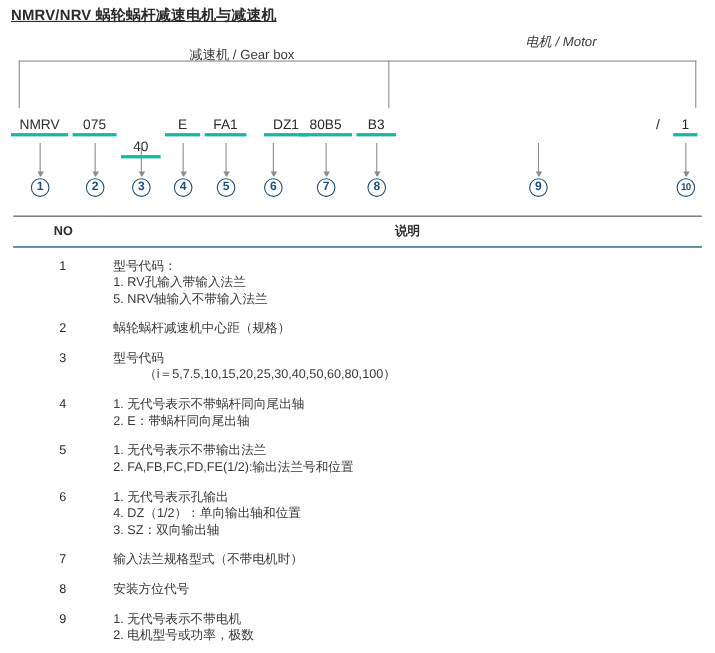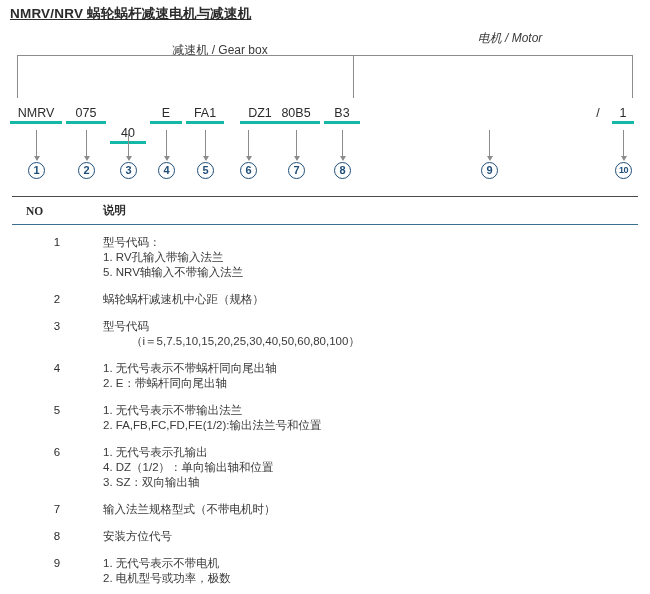--- a/index.html
+++ b/index.html
@@ -130,25 +130,24 @@
     position: absolute;
     left: 12px;
     top: 196px;
     width: 626px;
     border-collapse: collapse;
   }
   .desc-table thead th {
     font-size: 11.5px;
     font-weight: 600;
     color: #2b2b2b;
-    text-align: left;
+    text-align: center;
     padding: 6px 0 6px 0;
     border-top: 1.5px solid #4a4a4a;
     border-bottom: 1.5px solid #3a6f8f;
-    font-family: Liberation Serif, serif;
   }
   .desc-table th.col-no  { width: 62px; padding-left: 14px; }
   .desc-table th.col-desc{ padding-left: 14px; }
 
   .desc-table tbody td {
     font-size: 11.5px;
     color: #3a3a3a;
     vertical-align: top;
     padding-top: 10px;
     padding-bottom: 2px;

